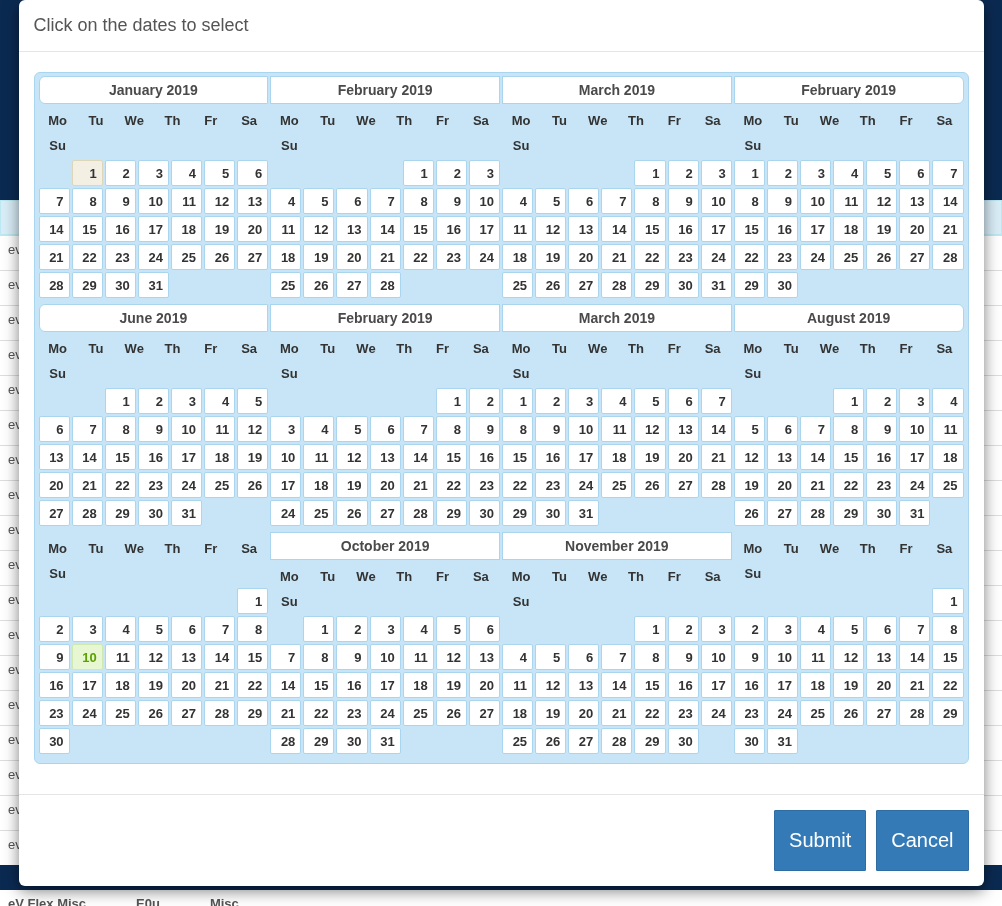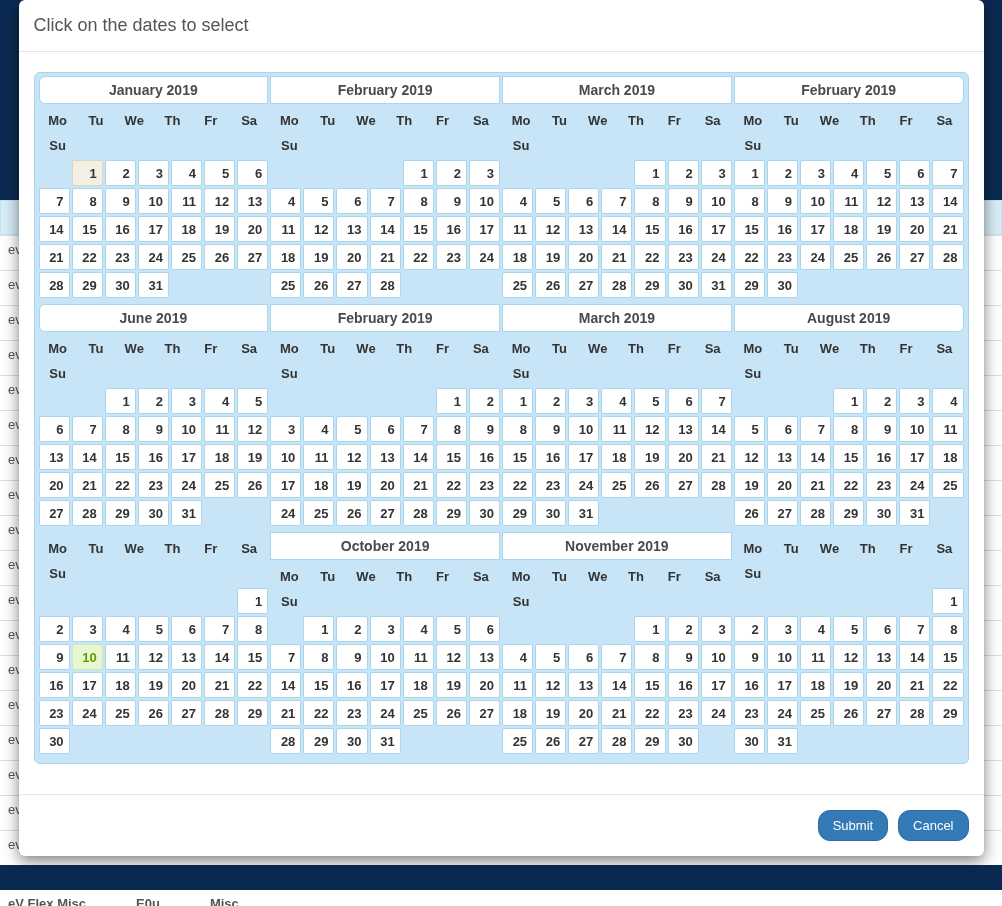--- a/index.html
+++ b/index.html
@@ -21,21 +21,21 @@
   .months-row .month:first-child .month-title { border-top-left-radius: 6px; border-bottom-left-radius: 6px; }
   .months-row .month:last-child  .month-title { border-top-right-radius: 6px; border-bottom-right-radius: 6px; }
   .dows { display: grid; grid-template-columns: repeat(6, 1fr); margin: 4px 0 2px; }
   .dow { text-align: center; font-weight: 700; font-size: 13px; color: #333; padding: 5px 0; }
   .weeks { display: grid; grid-template-columns: repeat(7, 1fr); gap: 2px; }
   .cell { height: 26px; }
   .day { height: 26px; background: #fff; border: 1px solid #a9d6ee; border-radius: 2px; display: flex; align-items: center; justify-content: flex-end; padding: 0 5px; font-size: 13px; font-weight: 700; color: #333; cursor: pointer; user-select: none; }
   .day.today { background: #e7f7d2; color: #5aa000; border-color: #cfe9b3; }
   .day.picked { background: #f3efe2; border-color: #ded6b9; }
   .modal-footer { border-top: 1px solid #e5e5e5; padding: 15px; text-align: right; margin-top: 25px; }
-  .btn { display: inline-block; padding: 7px 14px; font-size: 13px; border-radius: 12px; border: 1px solid transparent; cursor: pointer; margin-left: 6px; color: #fff; }
+  .btn { display: inline-block; padding: 18px 14px; font-size: 20px; border-radius: 1px; border: 1px solid transparent; cursor: pointer; margin-left: 6px; color: #fff; }
   .btn-primary { background: #337ab7; border-color: #2e6da4; }
 </style>
 </head>
 <body>
 
 <div class="page-bg">
   <div class="bg-list">
     <div class="bg-blue"></div>
     <div id="bg-rows">
         <div class="bg-row">ev</div>

